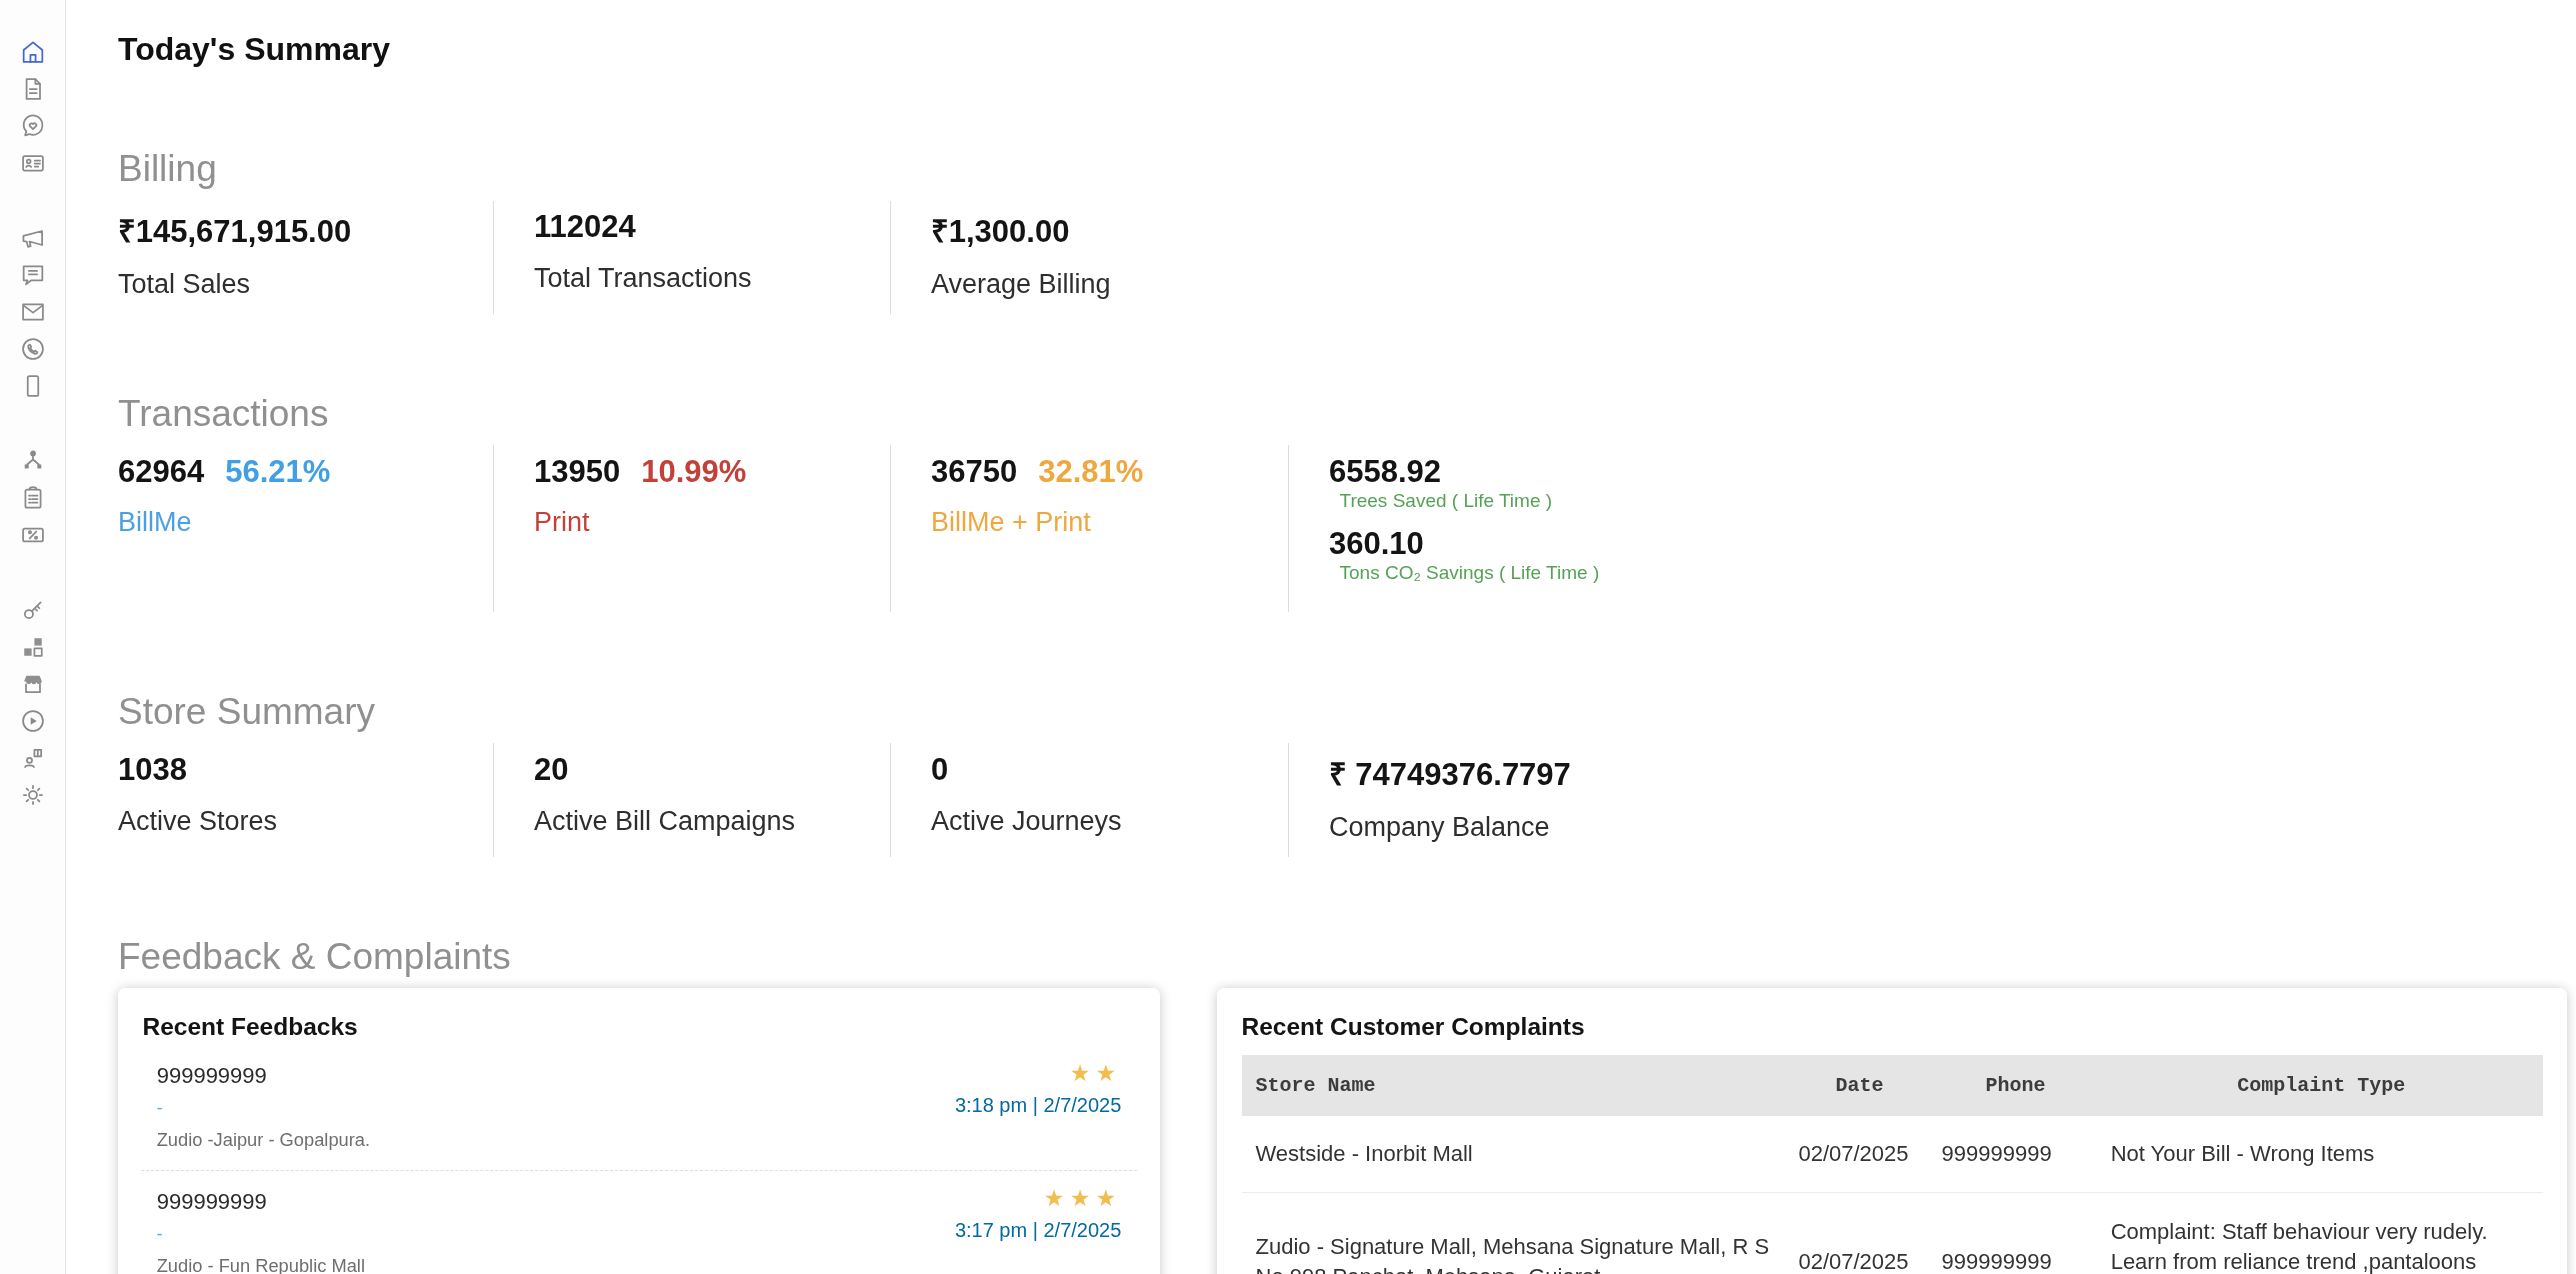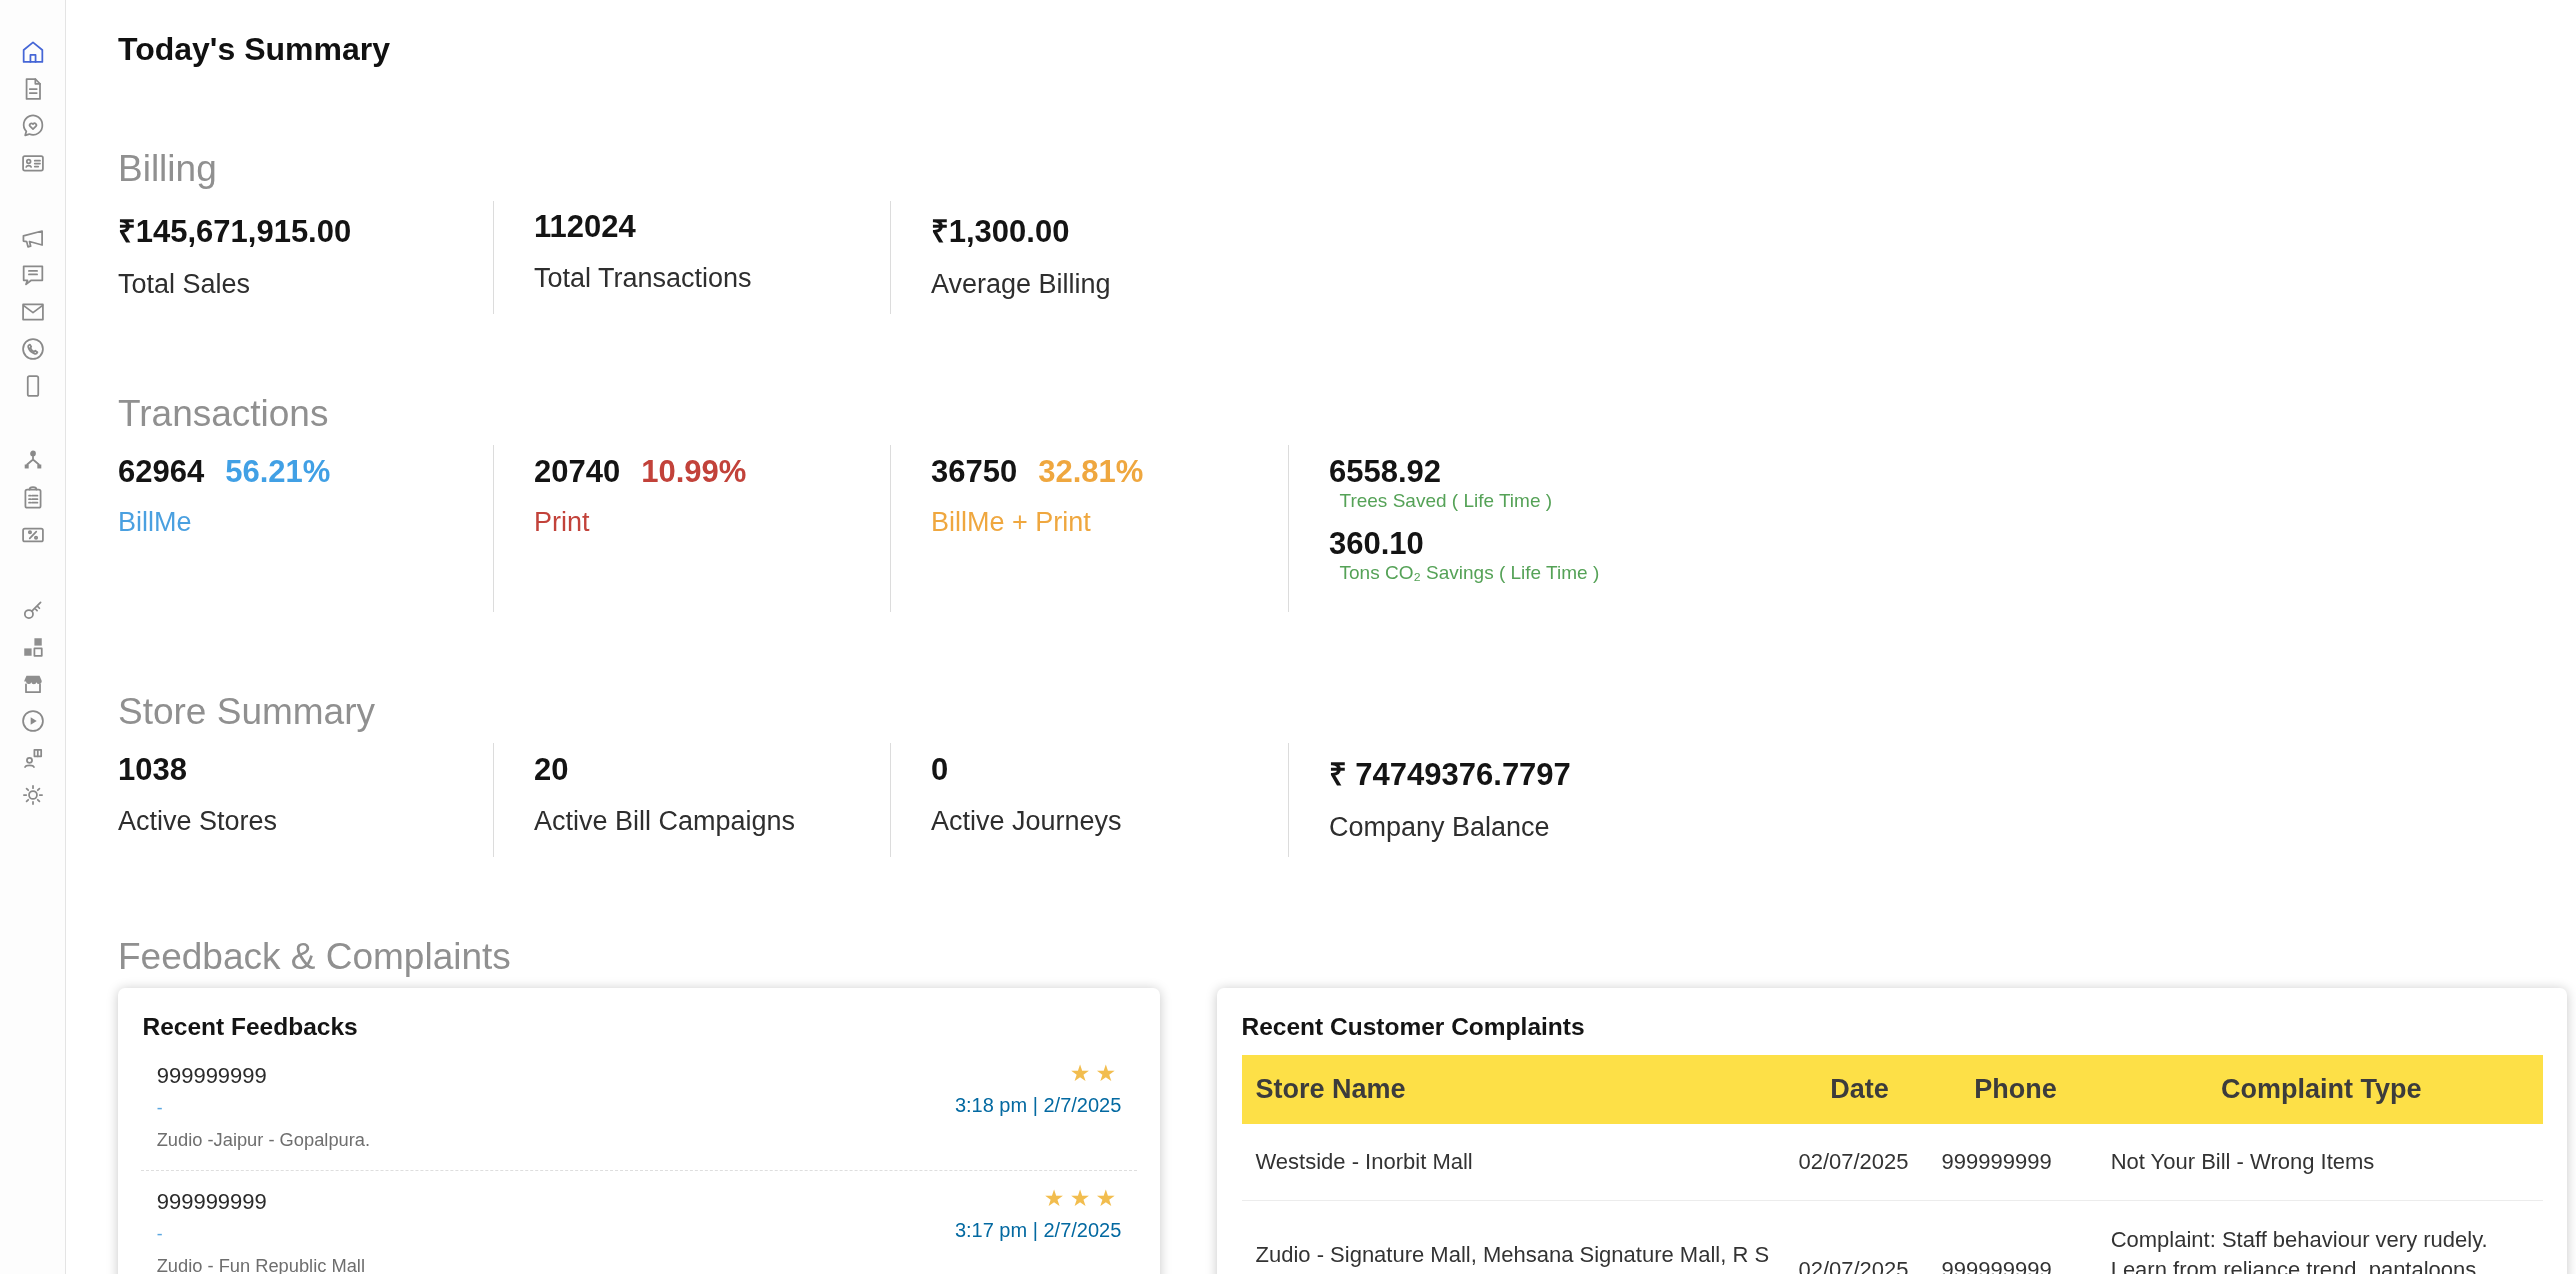--- a/index.html
+++ b/index.html
@@ -58,21 +58,21 @@
 
   .fb-item { margin:0 23px; padding:17.5px 15.7px 19px 15.7px; border-bottom:1.7px dashed #dedede; position:relative; }
   .fb-phone { font-size:22px; color:#2b2b2b; }
   .fb-comment { font-size:17.5px; color:#5ba7e0; margin-top:8.7px; }
   .fb-store { font-size:18.3px; color:#6e6e6e; margin-top:10.5px; }
   .fb-meta { position:absolute; top:14px; right:15.7px; text-align:right; }
   .fb-stars { font-size:23px; color:#f2bd4e; letter-spacing:5.2px; white-space:nowrap; }
   .fb-time { font-size:20px; color:#0369a1; margin-top:7px; white-space:nowrap; }
 
   .cmp-table { width:100%; border-collapse:collapse; margin-top:14px; }
-  .cmp-table thead th { background:#fde047; font-size:27px; font-weight:700; color:#3c3c3c; padding:19px 10.5px; text-align:center; }
+  .cmp-table thead th { background:#e5e5e5; font-size:20px; font-weight:700; color:#3c3c3c; padding:19px 10.5px; text-align:center;font-family:Liberation Mono, monospace; }
   .cmp-table th.col-store { text-align:left; padding-left:14px; width:42%; }
   .cmp-table th.col-date { width:11%; }
   .cmp-table th.col-phone { width:13%; }
   .cmp-table th.col-type { width:34%; }
   .cmp-table tbody td { font-size:22px; color:#333; padding:23.6px 10.5px; border-bottom:0.9px solid #ececec; text-align:left; line-height:1.35; vertical-align:middle; }
   .cmp-table tbody td.col-store { text-align:left; padding-left:14px; }
 </style>
 </head>
 <body>
 
@@ -230,21 +230,21 @@
     <h2 class="section-heading">Transactions</h2>
     <div class="stat-row">
       <div class="stat w1">
         <div class="stat-value">
           <span>62964</span><span class="stat-pct c-blue">56.21%</span>
         </div>
         <div class="stat-label lbl-billme">BillMe</div>
       </div>
       <div class="stat w2 bordered">
         <div class="stat-value">
-          <span>20740</span><span class="stat-pct c-red">10.99%</span>
+          <span>13950</span><span class="stat-pct c-red">10.99%</span>
         </div>
         <div class="stat-label lbl-print">Print</div>
       </div>
       <div class="stat w3 bordered">
         <div class="stat-value">
           <span>36750</span><span class="stat-pct c-orange">32.81%</span>
         </div>
         <div class="stat-label lbl-combo">BillMe + Print</div>
       </div>
       <div class="stat w4 bordered">

